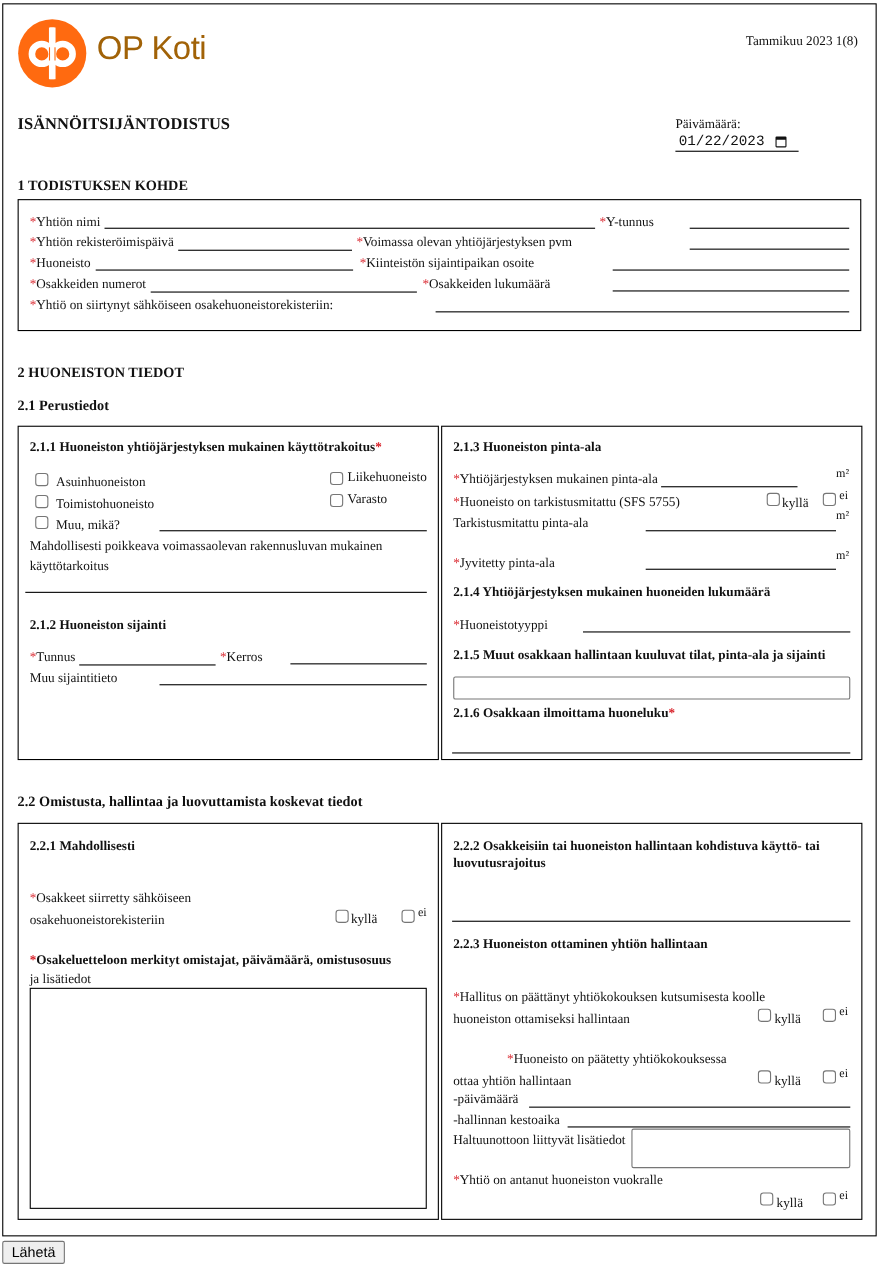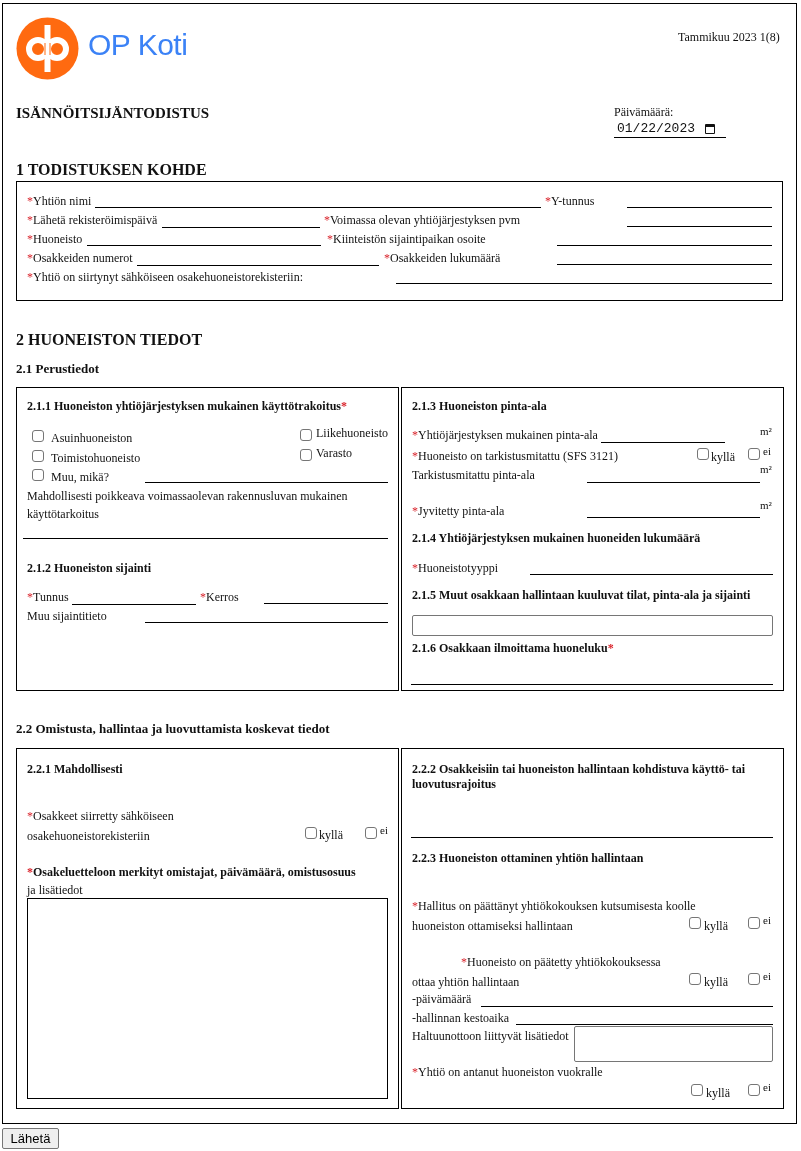--- a/index.html
+++ b/index.html
@@ -6,21 +6,21 @@
   body {
     width: 801px; height: 1151px; position: relative; overflow: hidden;
     font-family: "Liberation Serif", serif; font-size: 12px; color: #111;
   }
   .sans { font-family: "Liberation Sans", sans-serif; }
   .abs { position: absolute; }
   .req { color: #d9222a; }
   .line { position: absolute; border-bottom: 1px solid #000; height: 0; }
   .outer { position: absolute; left: 2px; top: 3px; width: 795px; height: 1121px; border: 1px solid #000; box-sizing: border-box; }
   .box { position: absolute; border: 1px solid #000; box-sizing: border-box; }
-  .h1 { font-weight: bold; font-size: 16px; }
+  .h1 { font-weight: bold; font-size: 13px; }
   .h2 { font-weight: bold; font-size: 14px; }
   .h3 { font-weight: bold; font-size: 12px; }
   .cb {
     position: absolute; width: 12px; height: 12px; border: 1px solid #767676;
     border-radius: 3px; background: #fff; box-sizing: border-box;
   }
   .txt { position: absolute; white-space: nowrap; }
   .sup { position: absolute; font-size: 11px; }
   .textinput {
     position: absolute; border: 1px solid #767676; border-radius: 2px;
@@ -46,38 +46,38 @@
 <div class="abs" style="left:16px;top:17px;width:63px;height:63px;">
   <svg width="63" height="63" viewBox="0 0 63 63">
     <circle cx="31.5" cy="31.5" r="31" fill="#ff6a10"></circle>
     <circle cx="22" cy="32" r="9" fill="none" stroke="#fff" stroke-width="6"></circle>
     <circle cx="41" cy="32" r="9" fill="none" stroke="#fff" stroke-width="6"></circle>
     <rect x="28.5" y="8" width="6" height="47" fill="#fff"></rect>
     <rect x="28.5" y="26" width="6" height="12" fill="#ff6a10"></rect>
     <rect x="29.5" y="8" width="4" height="47" fill="#fff"></rect>
   </svg>
 </div>
-<div class="txt sans" style="left:88px;top:28px;font-size:30px;color:#3b82f6;letter-spacing:-0.5px;">OP Koti</div>
+<div class="txt sans" style="left:88px;top:28px;font-size:30px;color:#a16207;letter-spacing:-0.5px;">OP Koti</div>
 <div class="txt" style="left:678px;top:30px;">Tammikuu 2023 1(8)</div>
 <div class="txt h2" style="left:16px;top:105px;font-size:15px;">ISÄNNÖITSIJÄNTODISTUS</div>
 <div class="txt" style="left:614px;top:105px;">Päivämäärä:</div>
 <div class="date-input">
   <span style="margin-left:3px;">01/22/2023</span>
   <span style="margin-left:10px;display:inline-block;width:10px;height:10px;border:1.5px solid #111;border-top-width:3px;border-radius:1px;box-sizing:border-box;"></span>
 </div>
 
 <div class="txt h1" style="left:16px;top:161px;">1 TODISTUKSEN KOHDE</div>
 <div class="box" style="left:16px;top:181px;width:767px;height:120px;"></div>
 
 <div class="txt" style="left:27px;top:194px;"><span class="req">*</span><span>Yhtiön nimi</span></div>
 <div class="line" style="left:95px;top:207px;width:446px;"></div>
 <div class="txt" style="left:545px;top:194px;"><span class="req">*</span><span>Y-tunnus</span></div>
 <div class="line" style="left:627px;top:207px;width:145px;"></div>
 
-<div class="txt" style="left:27px;top:213px;"><span class="req">*</span><span>Lähetä rekisteröimispäivä</span></div>
+<div class="txt" style="left:27px;top:213px;"><span class="req">*</span><span>Yhtiön rekisteröimispäivä</span></div>
 <div class="line" style="left:162px;top:227px;width:158px;"></div>
 <div class="txt" style="left:324px;top:213px;"><span class="req">*</span><span>Voimassa olevan yhtiöjärjestyksen pvm</span></div>
 <div class="line" style="left:627px;top:226px;width:145px;"></div>
 
 <div class="txt" style="left:27px;top:232px;"><span class="req">*</span><span>Huoneisto</span></div>
 <div class="line" style="left:87px;top:245px;width:234px;"></div>
 <div class="txt" style="left:327px;top:232px;"><span class="req">*</span><span>Kiinteistön sijaintipaikan osoite</span></div>
 <div class="line" style="left:557px;top:245px;width:215px;"></div>
 
 <div class="txt" style="left:27px;top:251px;"><span class="req">*</span><span>Osakkeiden numerot</span></div>
@@ -116,21 +116,21 @@
 <div class="txt" style="left:200px;top:590px;"><span class="req">*</span><span>Kerros</span></div>
 <div class="line" style="left:264px;top:603px;width:124px;"></div>
 <div class="txt" style="left:27px;top:609px;">Muu sijaintitieto</div>
 <div class="line" style="left:145px;top:622px;width:243px;"></div>
 
 <div class="txt h3" style="left:412px;top:399px;">2.1.3 Huoneiston pinta-ala</div>
 <div class="txt" style="left:412px;top:428px;"><span class="req">*</span><span>Yhtiöjärjestyksen mukainen pinta-ala</span></div>
 <div class="line" style="left:601px;top:442px;width:124px;"></div>
 <div class="sup" style="left:760px;top:425px;">m²</div>
 
-<div class="txt" style="left:412px;top:449px;"><span class="req">*</span><span>Huoneisto on tarkistusmitattu (SFS 3121)</span></div>
+<div class="txt" style="left:412px;top:449px;"><span class="req">*</span><span>Huoneisto on tarkistusmitattu (SFS 5755)</span></div>
 <div class="cb" style="left:697px;top:448px;"></div>
 <div class="txt" style="left:711px;top:450px;">kyllä</div>
 <div class="cb" style="left:748px;top:448px;"></div>
 <div class="sup" style="left:763px;top:445px;">ei</div>
 
 <div class="txt" style="left:412px;top:468px;">Tarkistusmitattu pinta-ala</div>
 <div class="line" style="left:587px;top:482px;width:173px;"></div>
 <div class="sup" style="left:760px;top:463px;">m²</div>
 
 <div class="txt" style="left:412px;top:504px;"><span class="req">*</span><span>Jyvitetty pinta-ala</span></div>

